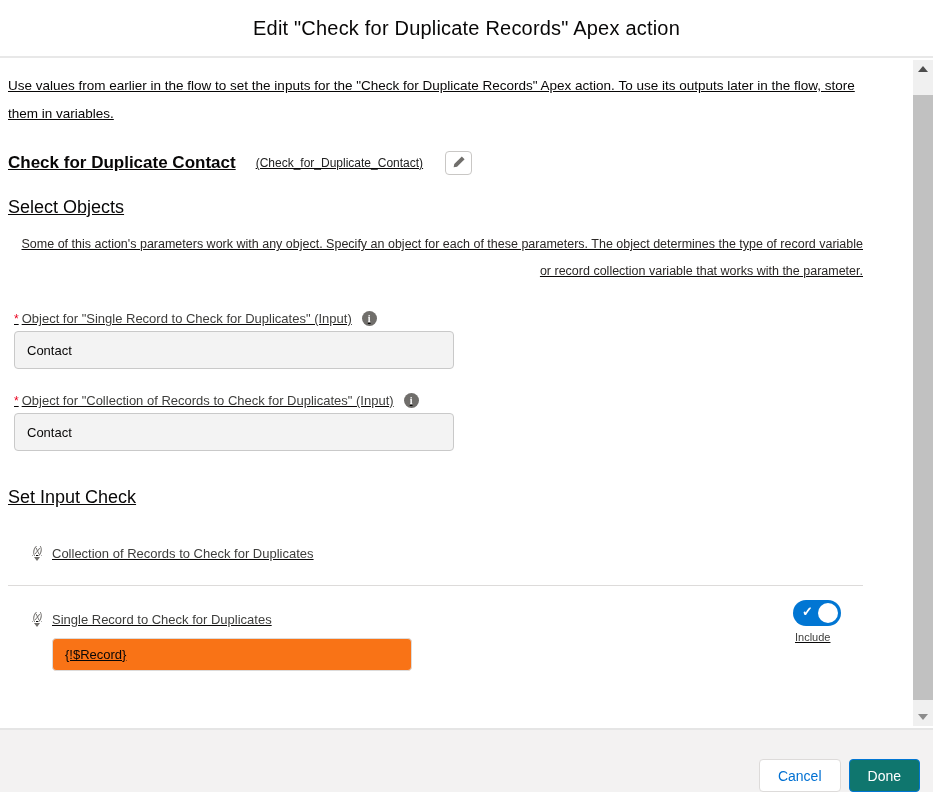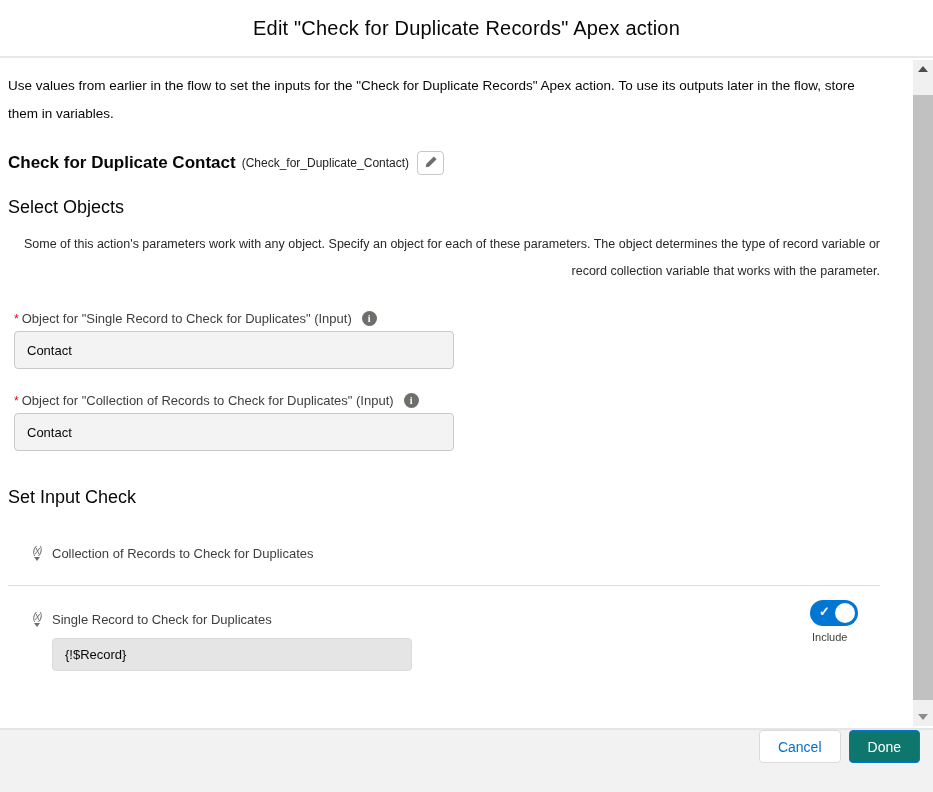--- a/index.html
+++ b/index.html
@@ -18,25 +18,25 @@
     height:58px; display:flex; align-items:center; justify-content:center;
     border-bottom:2px solid #e8e8e8; background:#fff;
   }
   .modal-title { font-size:20px; font-weight:400; color:#080707; letter-spacing:.2px; }
 
   
   .modal-body {
     position:absolute; top:60px; bottom:64px; left:0; right:0;
     background:#fff; overflow:hidden;
   }
-  .body-content { padding:12px 53px 0 8px; }
+  .body-content { padding:12px 70px 0 8px;text-decoration:underline; }
 
   .intro { font-size:13.5px; line-height:28px; color:#080707; max-width:884px; }
 
-  .action-name-row { display:flex; align-items:center; margin-top:23px; padding-left:0; }
+  .action-name-row { display:flex; align-items:center; margin-top:23px; padding-left:0;gap:14px; }
   .action-label { font-size:17px; font-weight:700; color:#080707; }
   .action-api { font-size:12px; font-weight:400; color:#222; margin-left:6px; }
   .pencil-btn {
     margin-left:8px; width:27px; height:24px; background:#fff;
     border:1px solid #c9c7c5; border-radius:4px; display:inline-flex;
     align-items:center; justify-content:center; cursor:pointer;
   }
 
   .section-heading { font-size:18px; font-weight:400; color:#080707; }
   .h-select { margin-top:22px; }
@@ -65,21 +65,21 @@
     padding:14px 0 14px 20px; margin-top:12px;
   }
   .value-row.divided { border-top:1px solid #dddbda; margin-top:10px; }
   .row-left { display:flex; align-items:flex-start; }
   .sobj-icon { display:inline-flex; flex-direction:column; align-items:center; color:#706e6b; margin-top:12px; width:18px; }
   .sobj-x { font-size:10px; font-style:italic; line-height:9px; letter-spacing:-1px; }
   .sobj-arrow { width:0; height:0; border-left:3px solid transparent; border-right:3px solid transparent; border-top:4px solid #706e6b; margin-top:2px; }
   .row-label { font-size:13px; color:#3e3e3c; margin-left:6px; margin-top:12px; }
   .row-input {
     display:block; margin-top:11px; margin-left:24px; width:360px; height:33px;
-    background:#e5e5e5; border:1px solid #dddbda; border-radius:4px;
+    background:#f97316; border:1px solid #dddbda; border-radius:4px;
     font-size:13px; color:#080707; padding:0 12px;
     font-family:"Liberation Sans", sans-serif;
   }
 
   .toggle-wrap { display:flex; flex-direction:column; align-items:center; min-width:70px; }
   .toggle {
     position:relative; width:48px; height:26px; border-radius:13px; cursor:pointer;
   }
   .toggle.off { background:#9b9b9b; }
   .toggle.on { background:#0176d3; }
@@ -103,21 +103,21 @@
   .sb-up { top:0; }
   .sb-down { bottom:0; }
   .tri-up { width:0; height:0; border-left:5px solid transparent; border-right:5px solid transparent; border-bottom:6px solid #4d4d4d; }
   .tri-down { width:0; height:0; border-left:5px solid transparent; border-right:5px solid transparent; border-top:6px solid #8c8c8c; }
   .sb-thumb { position:absolute; left:0; top:35px; width:20px; height:605px; background:#c1c1c1; cursor:grab; }
 
   
   .modal-footer {
     position:absolute; left:0; right:0; bottom:0; height:64px;
     background:#f3f2f2; border-top:2px solid #e5e5e5;
-    display:flex; align-items:flex-start; justify-content:flex-end;
+    display:flex; align-items:flex-end; justify-content:flex-end;
     padding-right:13px; gap:8px;
   }
   .btn {
     height:33px; border-radius:4px; font-size:14px; padding:0 18px; cursor:pointer;
     font-family:"Liberation Sans", sans-serif;
   }
   .btn-cancel { background:#fff; border:1px solid #dddbda; color:#0070d2; }
   .btn-done { background:#0f766e; border:1px solid #0176d3; color:#fff; }
 </style>
 </head>

